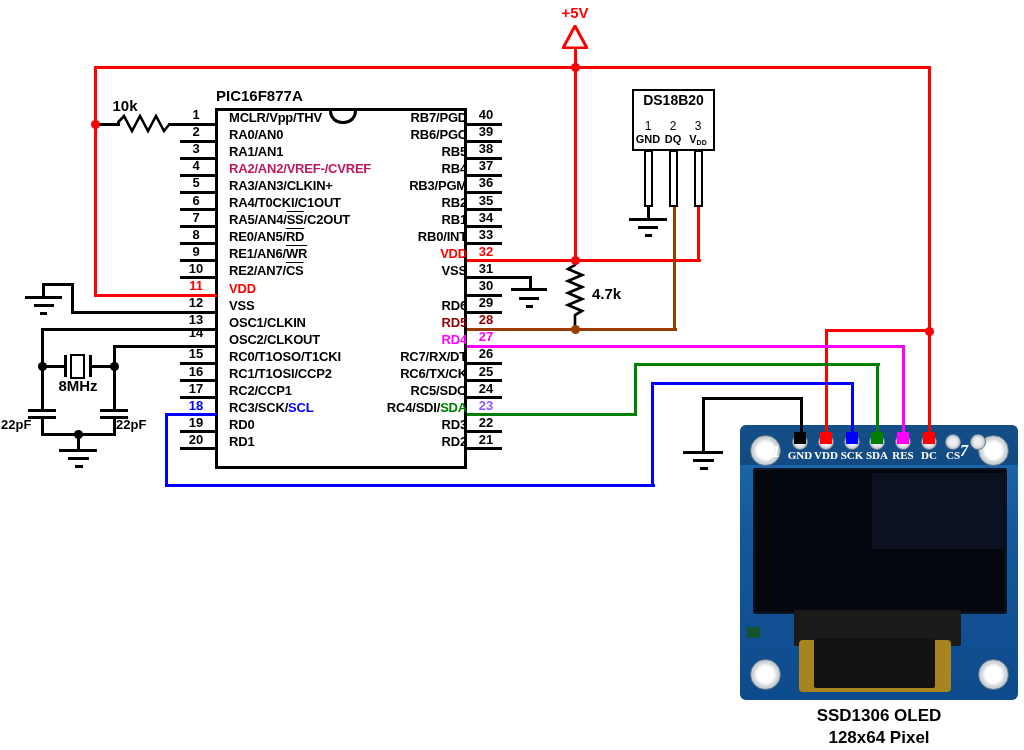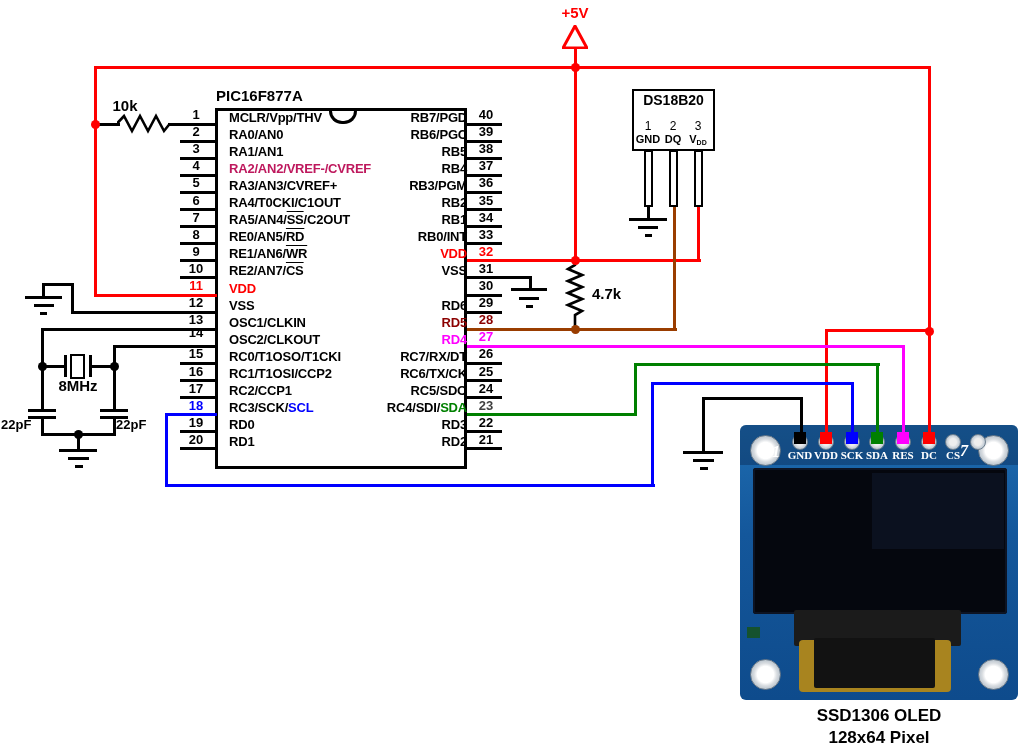--- a/index.html
+++ b/index.html
@@ -186,21 +186,21 @@
     <div class="abs pnum" style="left: 177px; top: 124.1px; width: 38px; text-align: center; color: rgb(0, 0, 0);">2</div>
     <div class="abs plabel" style="left: 222px; top: 126.6px;"><span style="color:#000">RA0/AN0</span></div>
     <div class="abs" style="left: 180px; top: 156.7px; width: 35px; height: 3px; background: rgb(0, 0, 0);"></div>
     <div class="abs pnum" style="left: 177px; top: 141.2px; width: 38px; text-align: center; color: rgb(0, 0, 0);">3</div>
     <div class="abs plabel" style="left: 222px; top: 143.7px;"><span style="color:#000">RA1/AN1</span></div>
     <div class="abs" style="left: 180px; top: 173.8px; width: 35px; height: 3px; background: rgb(0, 0, 0);"></div>
     <div class="abs pnum" style="left: 177px; top: 158.3px; width: 38px; text-align: center; color: rgb(0, 0, 0);">4</div>
     <div class="abs plabel" style="left: 222px; top: 160.8px;"><span style="color:#be185d">RA2/AN2/VREF-/CVREF</span></div>
     <div class="abs" style="left: 180px; top: 190.9px; width: 35px; height: 3px; background: rgb(0, 0, 0);"></div>
     <div class="abs pnum" style="left: 177px; top: 175.4px; width: 38px; text-align: center; color: rgb(0, 0, 0);">5</div>
-    <div class="abs plabel" style="left: 222px; top: 177.9px;"><span style="color:#000">RA3/AN3/CVREF+</span></div>
+    <div class="abs plabel" style="left: 222px; top: 177.9px;"><span style="color:#000">RA3/AN3/CLKIN+</span></div>
     <div class="abs" style="left: 180px; top: 208px; width: 35px; height: 3px; background: rgb(0, 0, 0);"></div>
     <div class="abs pnum" style="left: 177px; top: 192.5px; width: 38px; text-align: center; color: rgb(0, 0, 0);">6</div>
     <div class="abs plabel" style="left: 222px; top: 195px;"><span style="color:#000">RA4/T0CKI/C1OUT</span></div>
     <div class="abs" style="left: 180px; top: 225.1px; width: 35px; height: 3px; background: rgb(0, 0, 0);"></div>
     <div class="abs pnum" style="left: 177px; top: 209.6px; width: 38px; text-align: center; color: rgb(0, 0, 0);">7</div>
     <div class="abs plabel" style="left: 222px; top: 212.1px;"><span style="color:#000">RA5/AN4/</span><span class="bar" style="color:#000">SS</span><span style="color:#000">/C2OUT</span></div>
     <div class="abs" style="left: 180px; top: 242.2px; width: 35px; height: 3px; background: rgb(0, 0, 0);"></div>
     <div class="abs pnum" style="left: 177px; top: 226.7px; width: 38px; text-align: center; color: rgb(0, 0, 0);">8</div>
     <div class="abs plabel" style="left: 222px; top: 229.2px;"><span style="color:#000">RE0/AN5/</span><span class="bar" style="color:#000">RD</span></div>
     <div class="abs" style="left: 180px; top: 259.3px; width: 35px; height: 3px; background: rgb(0, 0, 0);"></div>
@@ -283,21 +283,21 @@
     <div class="abs" style="left: 467px; top: 361.9px; width: 35px; height: 3px; background: rgb(0, 0, 0);"></div>
     <div class="abs pnum" style="left: 468px; top: 346.4px; width: 36px; text-align: center; color: rgb(0, 0, 0);">26</div>
     <div class="abs plabel" style="left: 240px; top: 348.9px; width: 220px; text-align: right;"><span style="color:#000">RC7/RX/DT</span></div>
     <div class="abs" style="left: 467px; top: 379px; width: 35px; height: 3px; background: rgb(0, 0, 0);"></div>
     <div class="abs pnum" style="left: 468px; top: 363.5px; width: 36px; text-align: center; color: rgb(0, 0, 0);">25</div>
     <div class="abs plabel" style="left: 240px; top: 366px; width: 220px; text-align: right;"><span style="color:#000">RC6/TX/CK</span></div>
     <div class="abs" style="left: 467px; top: 396.1px; width: 35px; height: 3px; background: rgb(0, 0, 0);"></div>
     <div class="abs pnum" style="left: 468px; top: 380.6px; width: 36px; text-align: center; color: rgb(0, 0, 0);">24</div>
     <div class="abs plabel" style="left: 240px; top: 383.1px; width: 220px; text-align: right;"><span style="color:#000">RC5/SDO</span></div>
     <div class="abs" style="left: 467px; top: 413.2px; width: 35px; height: 3px; background: rgb(0, 128, 0);"></div>
-    <div class="abs pnum" style="left: 468px; top: 397.7px; width: 36px; text-align: center; color: #404040;">23</div>
+    <div class="abs pnum" style="left: 468px; top: 397.7px; width: 36px; text-align: center; color: #8b5cf6;">23</div>
     <div class="abs plabel" style="left: 240px; top: 400.2px; width: 220px; text-align: right;"><span style="color:#000">RC4/SDI/</span><span style="color:#008000">SDA</span></div>
     <div class="abs" style="left: 467px; top: 430.3px; width: 35px; height: 3px; background: rgb(0, 0, 0);"></div>
     <div class="abs pnum" style="left: 468px; top: 414.8px; width: 36px; text-align: center; color: rgb(0, 0, 0);">22</div>
     <div class="abs plabel" style="left: 240px; top: 417.3px; width: 220px; text-align: right;"><span style="color:#000">RD3</span></div>
     <div class="abs" style="left: 467px; top: 447.4px; width: 35px; height: 3px; background: rgb(0, 0, 0);"></div>
     <div class="abs pnum" style="left: 468px; top: 431.9px; width: 36px; text-align: center; color: rgb(0, 0, 0);">21</div>
     <div class="abs plabel" style="left: 240px; top: 434.4px; width: 220px; text-align: right;"><span style="color:#000">RD2</span></div>
     <div class="abs snum" style="left: 636px; top: 119px; width: 24px; text-align: center;">1</div>
     <div class="abs slabel" style="left: 632px; top: 133px; width: 32px; text-align: center;">GND</div>
     <div class="abs leg" style="left: 643.5px; top: 150px; width: 9px; height: 57px;"></div>

